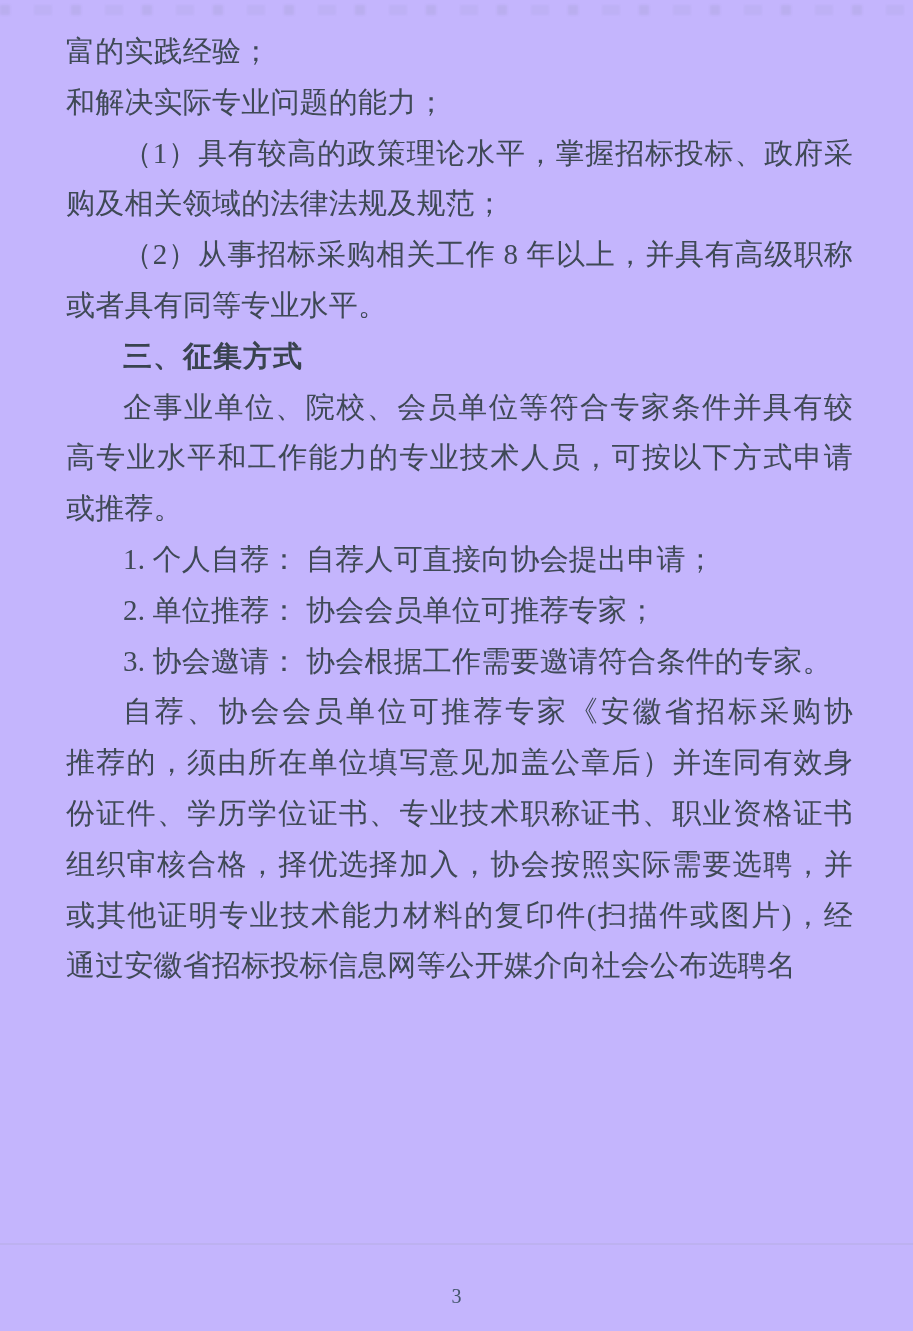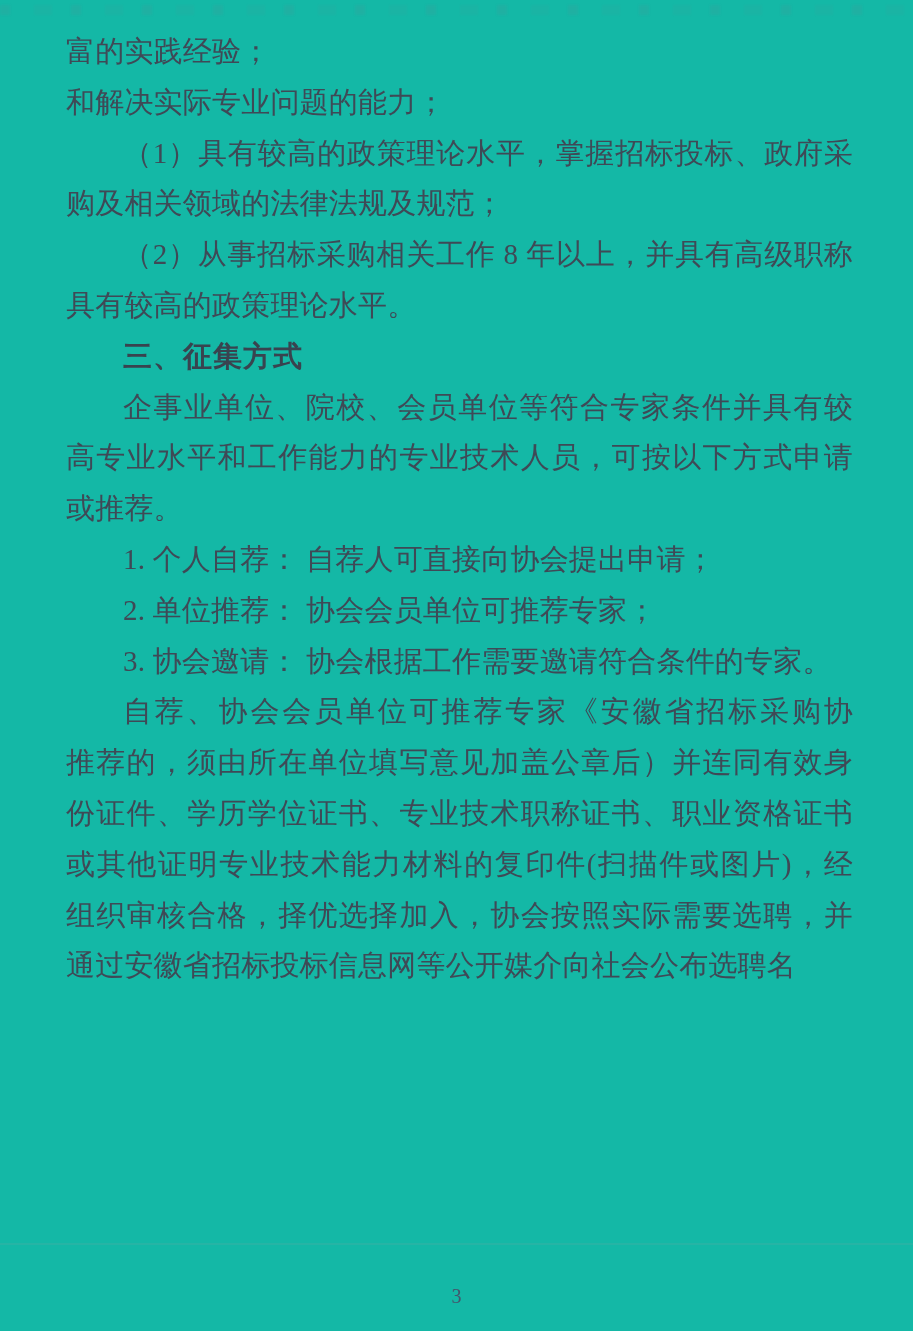--- a/index.html
+++ b/index.html
@@ -5,21 +5,21 @@
   html, body {
     margin: 0;
     padding: 0;
     background: #ffffff;
   }
   .page {
     position: relative;
     width: 913px;
     height: 1331px;
     margin: 0 auto;
-    background: #14b8a6;
+    background: #c4b5fd;
     overflow: hidden;
     font-family: "Liberation Serif", serif;
     color: #3f4956;
   }
   
   .scan-noise-top {
     position: absolute;
     top: 5px;
     left: 0;
     right: 0;
@@ -86,30 +86,30 @@
 <body>
 
 <div class="page">
   <div class="scan-noise-top"></div>
   <div class="body-text">
       <div class="line">富的实践经验；</div>
       <div class="line">和解决实际专业问题的能力；</div>
       <div class="line indent fill">（1）具有较高的政策理论水平，掌握招标投标、政府采</div>
       <div class="line">购及相关领域的法律法规及规范；</div>
       <div class="line indent fill">（2）从事招标采购相关工作 8 年以上，并具有高级职称</div>
-      <div class="line">具有较高的政策理论水平。</div>
+      <div class="line">或者具有同等专业水平。</div>
       <div class="line indent heading">三、征集方式</div>
       <div class="line indent fill">企事业单位、院校、会员单位等符合专家条件并具有较</div>
       <div class="line fill">高专业水平和工作能力的专业技术人员，可按以下方式申请</div>
       <div class="line">或推荐。</div>
       <div class="line indent">1. 个人自荐： 自荐人可直接向协会提出申请；</div>
       <div class="line indent">2. 单位推荐： 协会会员单位可推荐专家；</div>
       <div class="line indent">3. 协会邀请： 协会根据工作需要邀请符合条件的专家。</div>
       <div class="line indent fill">自荐、协会会员单位可推荐专家《安徽省招标采购协</div>
       <div class="line fill">推荐的，须由所在单位填写意见加盖公章后）并连同有效身</div>
       <div class="line fill">份证件、学历学位证书、专业技术职称证书、职业资格证书</div>
+      <div class="line fill">组织审核合格，择优选择加入，协会按照实际需要选聘，并</div>
       <div class="line fill">或其他证明专业技术能力材料的复印件(扫描件或图片)，经</div>
-      <div class="line fill">组织审核合格，择优选择加入，协会按照实际需要选聘，并</div>
       <div class="line">通过安徽省招标投标信息网等公开媒介向社会公布选聘名单。</div>
     </div>
   <div class="scan-line-bottom"></div>
   <div class="page-number">3</div>
 </div>
 
 </body></html>

